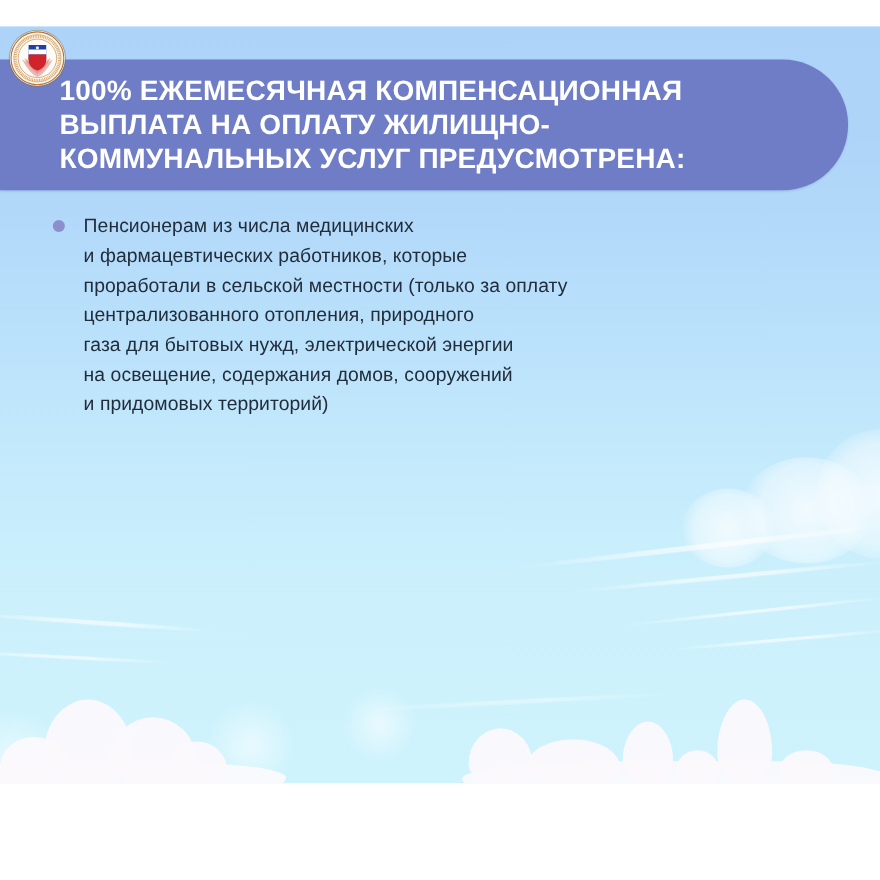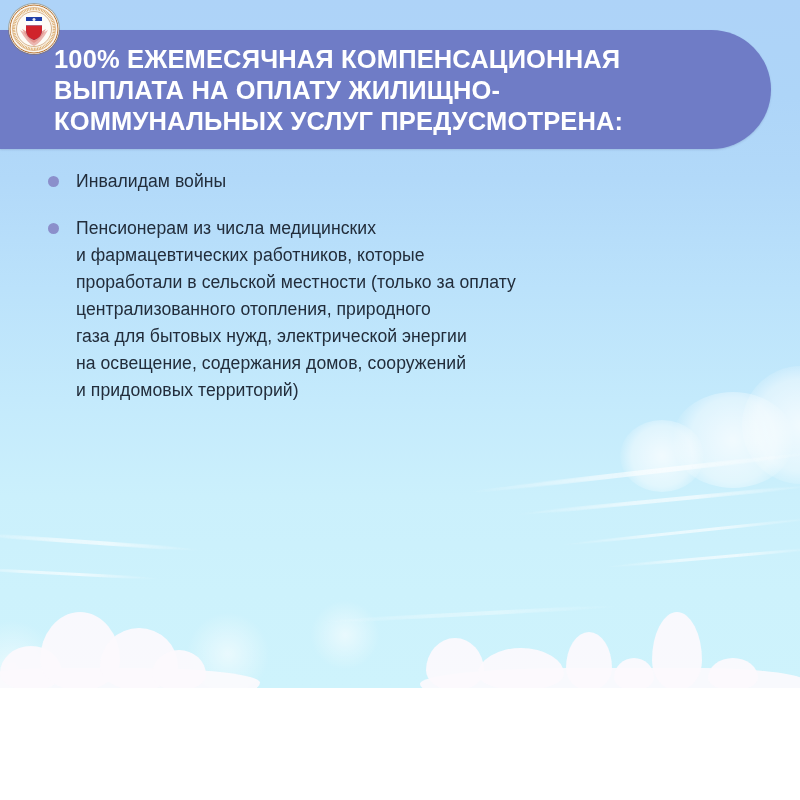--- a/index.html
+++ b/index.html
@@ -16,20 +16,21 @@
     background:linear-gradient(180deg,
         #aed3f8 0%,
         #aed5f8 14%,
         #b2d9f9 26%,
         #bbe2fb 42%,
         #c4eafc 58%,
         #cbf0fc 72%,
         #cdf2fc 86%,
         #cef3fc 100%);
     overflow:hidden;
+    margin-top:24px;
   }
 
   
   .sky { position:absolute; inset:0; pointer-events:none; }
 
   .orb {
     position:absolute;
     border-radius:50%;
     background:radial-gradient(circle, rgba(255,255,255,.55) 0%, rgba(255,255,255,0) 70%);
   }
@@ -181,24 +182,20 @@
       <path d="M34 26 h32 v24 q0 16 -16 22 q-16 -6 -16 -22 Z" fill="#1f3fa8"></path>
       <path d="M34 34 h32 v9 h-32 Z" fill="#ffffff"></path>
       <path d="M34 43 h32 v9 h-32 Z" fill="#d0232b"></path>
       <path d="M34 52 v-2 h32 v2 q0 15 -16 20 q-16 -5 -16 -20 Z" fill="#d0232b"></path>
       <circle cx="50" cy="31" r="3" fill="#e6e9f5"></circle>
     </svg>
   </div>
 
   <div id="benefit-list">
 
-    <div class="list-item">
-      <span class="dot"></span>
-      <span class="txt">Инвалидам войны</span>
-    </div>
 
 
 
 
     <div class="list-item">
       <span class="dot"></span>
       <span class="txt">Пенсионерам из числа медицинских
 и фармацевтических работников, которые
 проработали  в сельской местности (только за оплату
 централизованного отопления, природного

